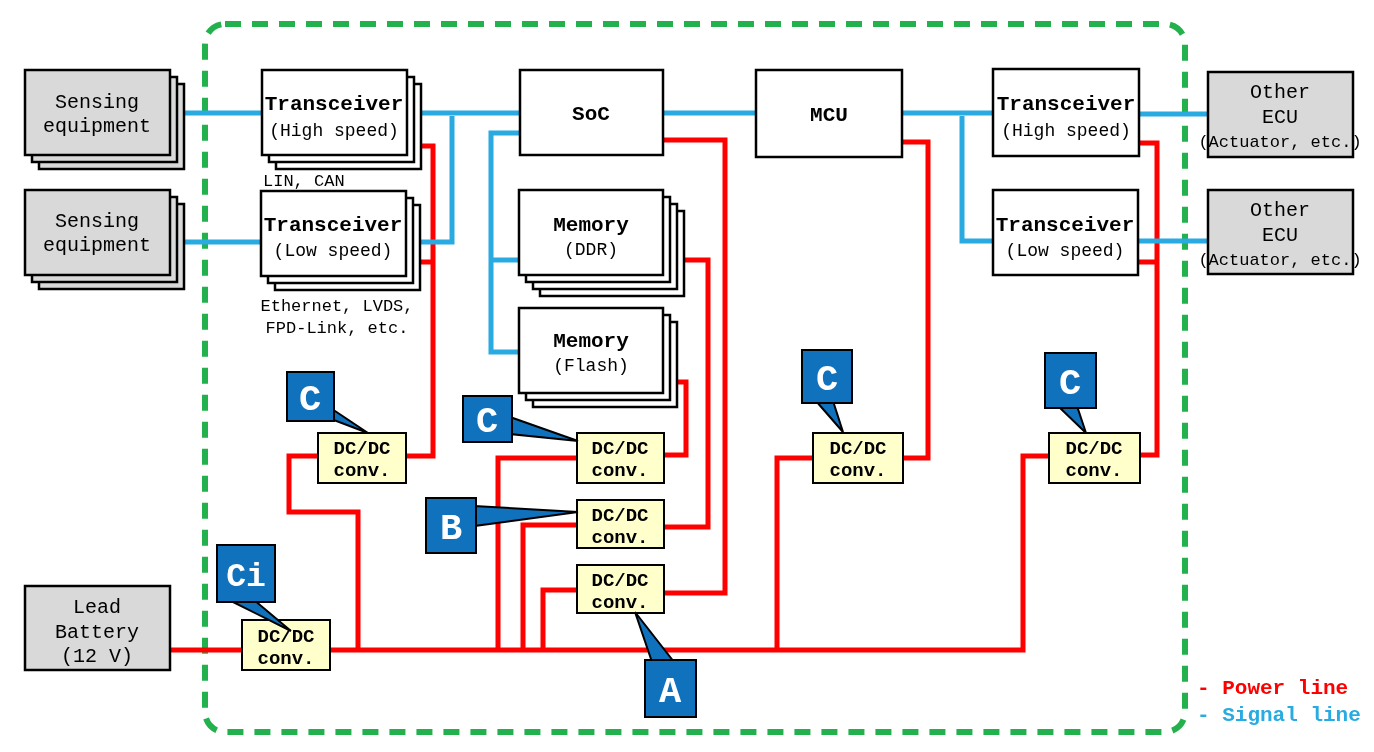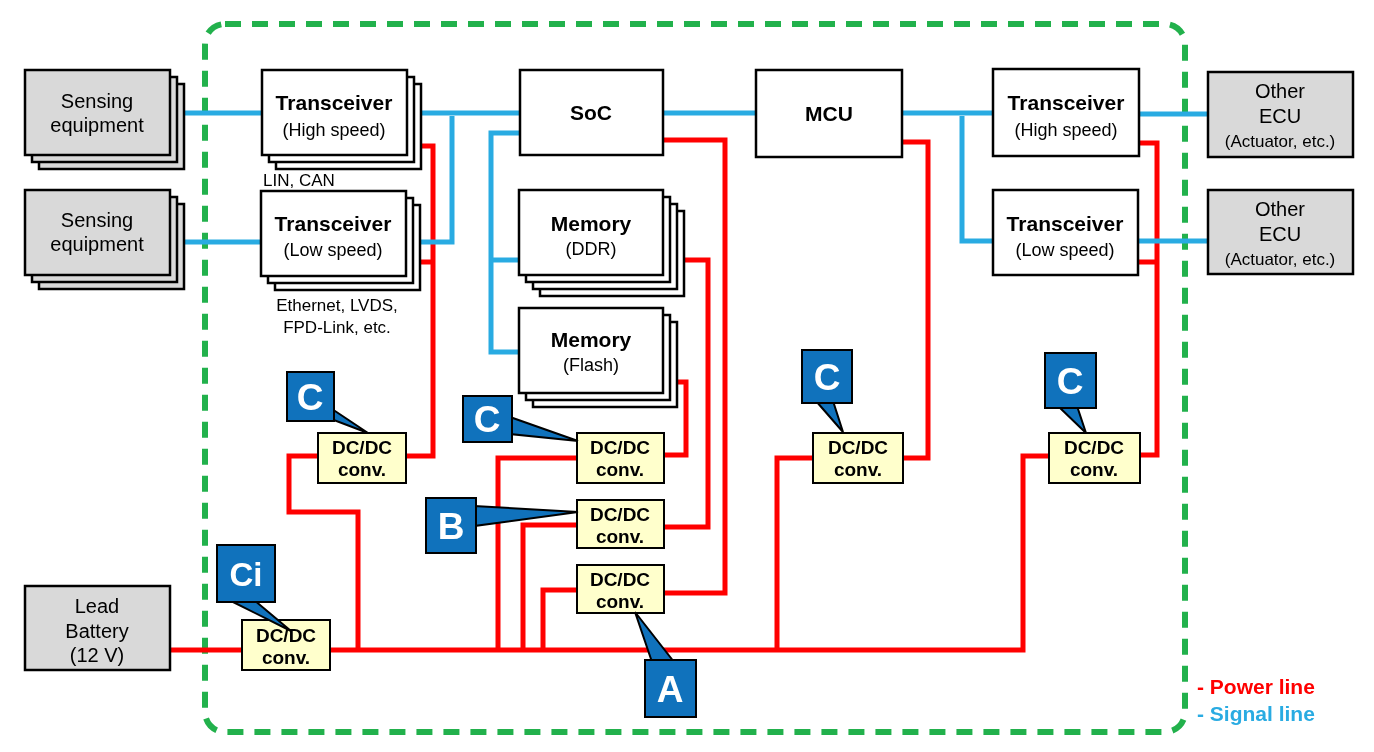--- a/index.html
+++ b/index.html
@@ -1,16 +1,16 @@
 <!DOCTYPE html>
 <html><head>
 <meta charset="utf-8">
 <style>
   html,body{margin:0;padding:0;background:#ffffff;}
-  .stage{width:1374px;height:752px;position:relative;background:#fff;font-family:Liberation Sans, sans-serif;}
+  .stage{width:1374px;height:752px;position:relative;background:#fff;font-family:Liberation Mono, monospace;}
   svg{display:block;}
   .boundary{fill:none;stroke:#22B14C;stroke-width:6;stroke-dasharray:16 11;}
   .line-red{fill:none;stroke:#FF0000;stroke-width:5;stroke-linecap:butt;}
   .line-blue{fill:none;stroke:#29ABE2;stroke-width:5;stroke-linecap:butt;}
   .box-gray{fill:#D9D9D9;stroke:#000;stroke-width:2.5;}
   .box-white{fill:#FFFFFF;stroke:#000;stroke-width:2.5;}
   .box-yellow{fill:#FFFFCC;stroke:#000;stroke-width:2;}
   .callout{fill:#1072BC;stroke:#000;stroke-width:2;}
   .t-title{font-size:21px;font-weight:bold;fill:#000;text-anchor:middle;}
   .t-sub{font-size:18px;fill:#000;text-anchor:middle;}

